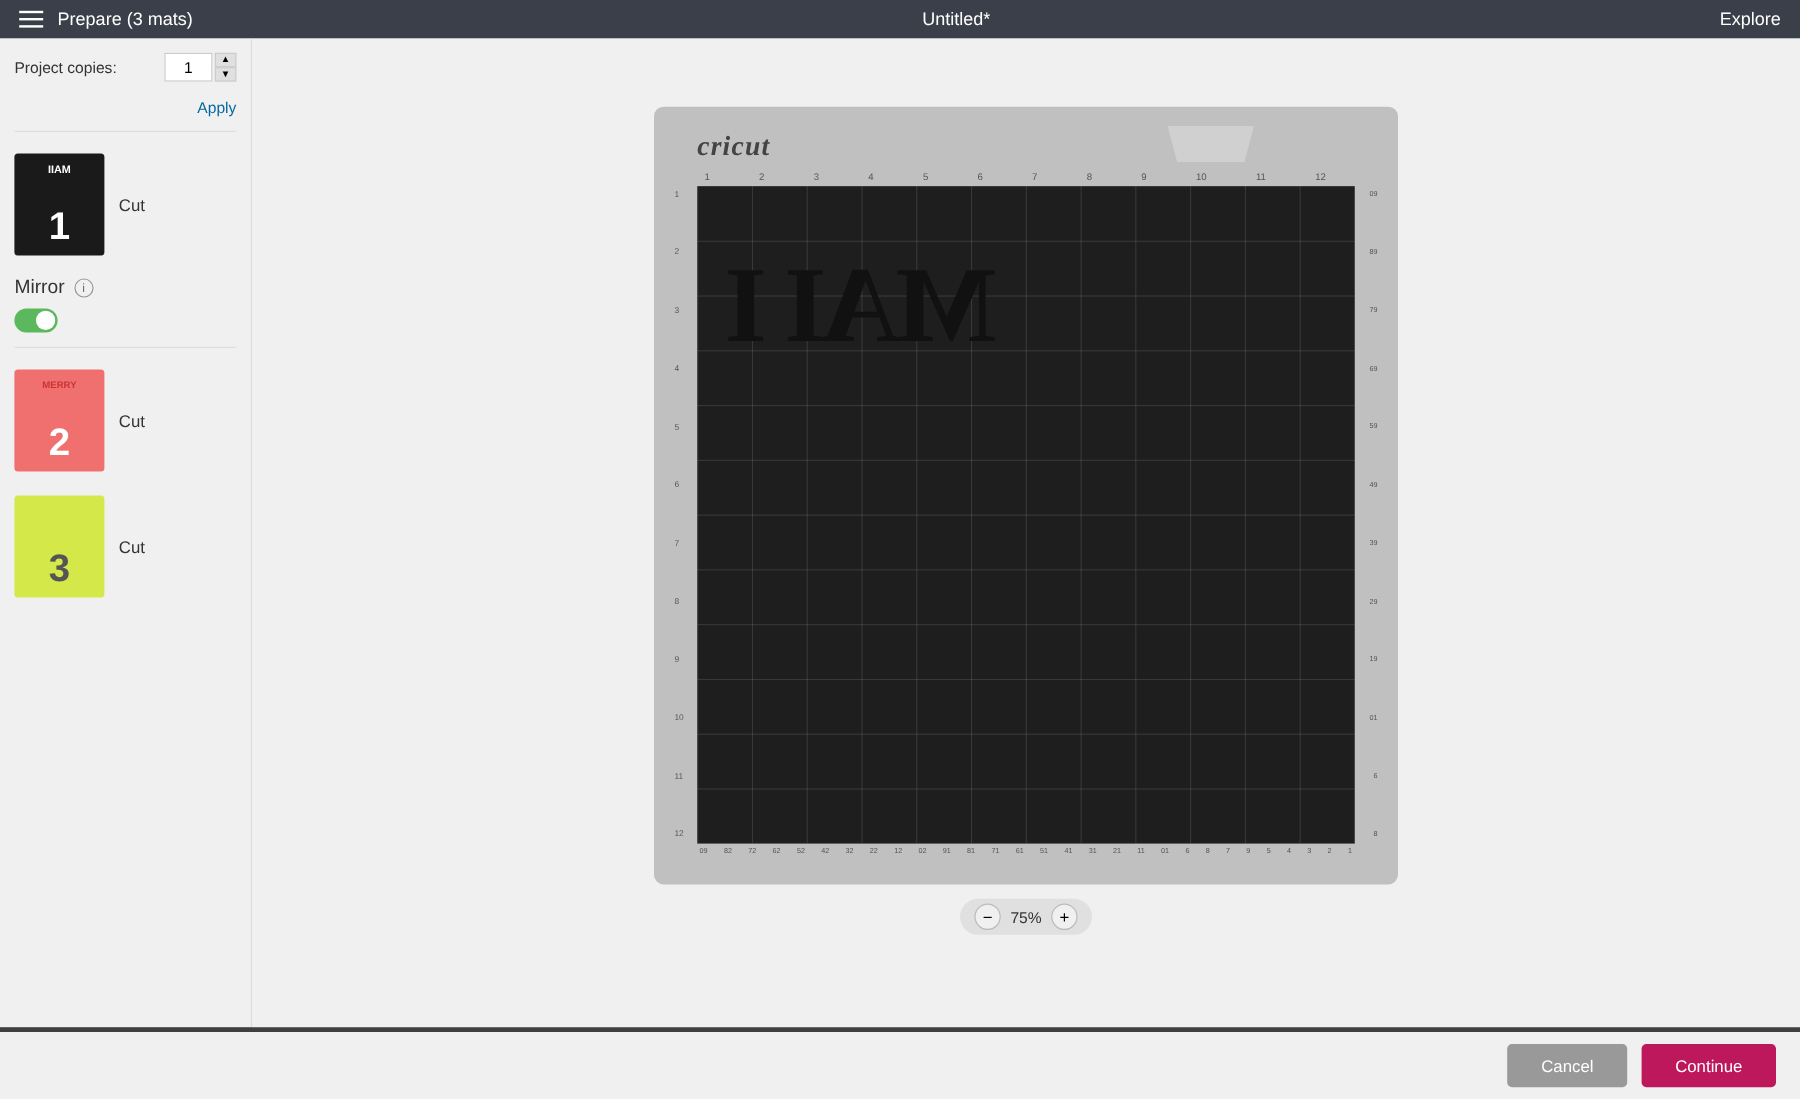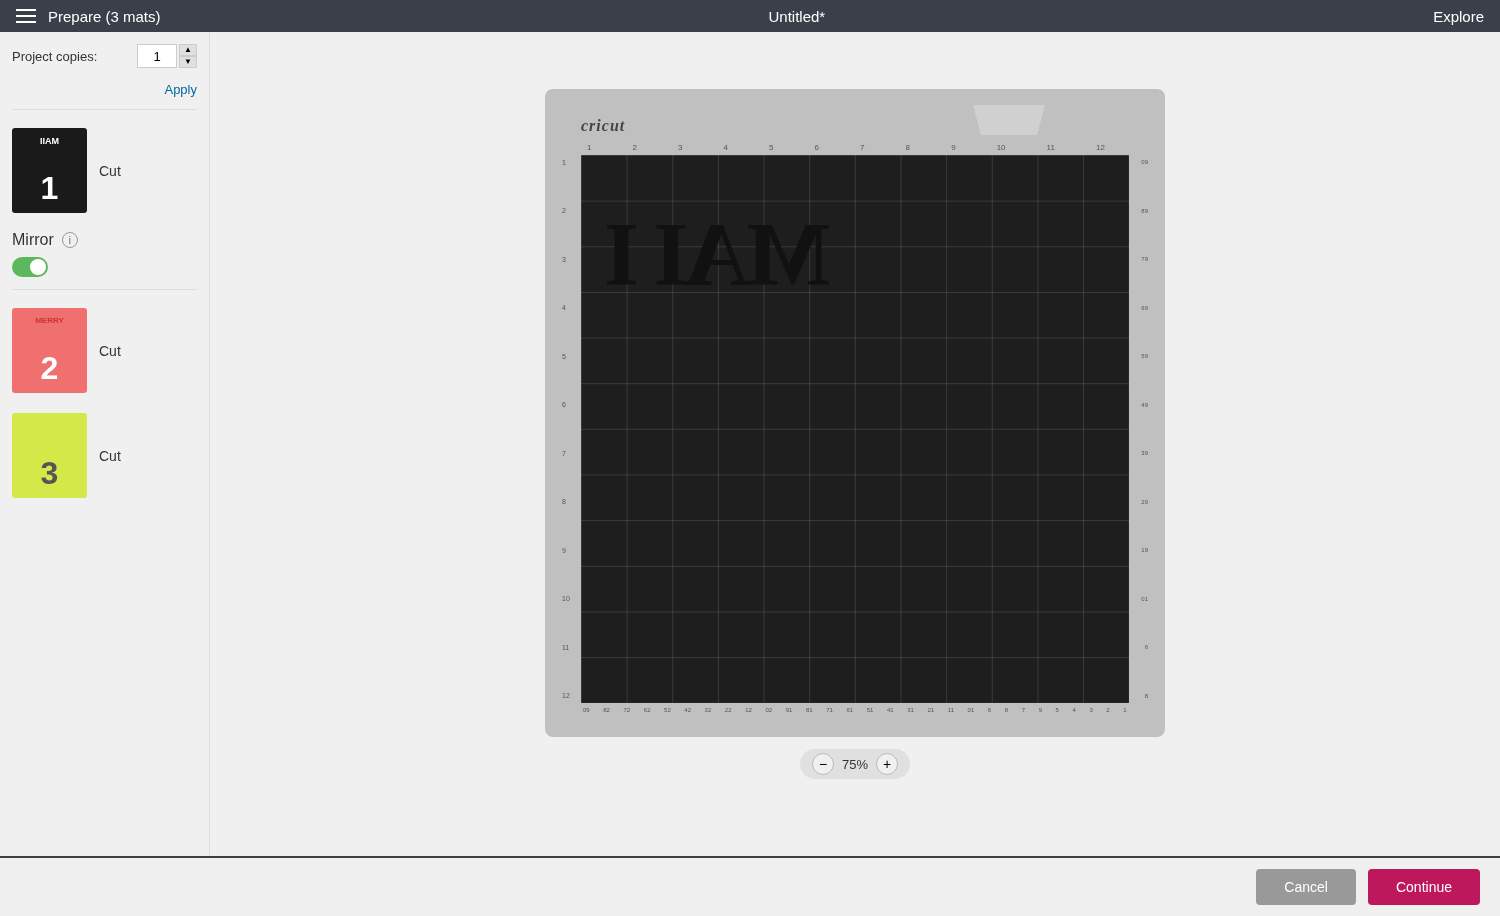--- a/index.html
+++ b/index.html
@@ -250,21 +250,21 @@
       cursor: pointer;
       display: flex; align-items: center; justify-content: center;
       font-size: 14px;
     }
     .zoom-level { font-size: 13px; color: #333; }
 
     
     .bottom-bar {
       height: 60px;
       background: #f0f0f0;
-      border-top: 2px solid #404040;
+      border-top: 4px solid #404040;
       display: flex;
       align-items: center;
       justify-content: flex-end;
       padding: 0 20px;
       gap: 12px;
       flex-shrink: 0;
     }
     .cancel-btn {
       background: #999;
       color: white;
@@ -362,21 +362,21 @@
       <span class="mat-label">Cut</span>
     </div>
 
   </div>
 
   <div class="canvas-area">
     <div class="cutting-mat-wrapper">
       <div class="cricut-mat">
 
         <div style="display:flex;align-items:flex-end;justify-content:space-between;margin-bottom:4px;">
-          <span class="cricut-logo" style="font-family:serif;font-style:italic;color:#444;font-size:16px;margin-left:20px;">cricut</span>
+          <span class="cricut-logo" style="font-family:serif;font-style:italic;color:#444;font-size:23px;margin-left:20px;">cricut</span>
           <div class="mat-peg" style="margin-right:60px;"></div>
           <span style="width:40px;"></span>
         </div>
 
         <div style="display:flex;margin-left:20px;margin-right:20px;">
           <div style="width:2px;"></div>
           <div style="flex:1;display:flex;justify-content:space-between;padding:0 4px;background:#c0c0c0;height:16px;align-items:center;font-size:8px;color:#555;">
             <span>1</span>
               <span>2</span>
               <span>3</span>

